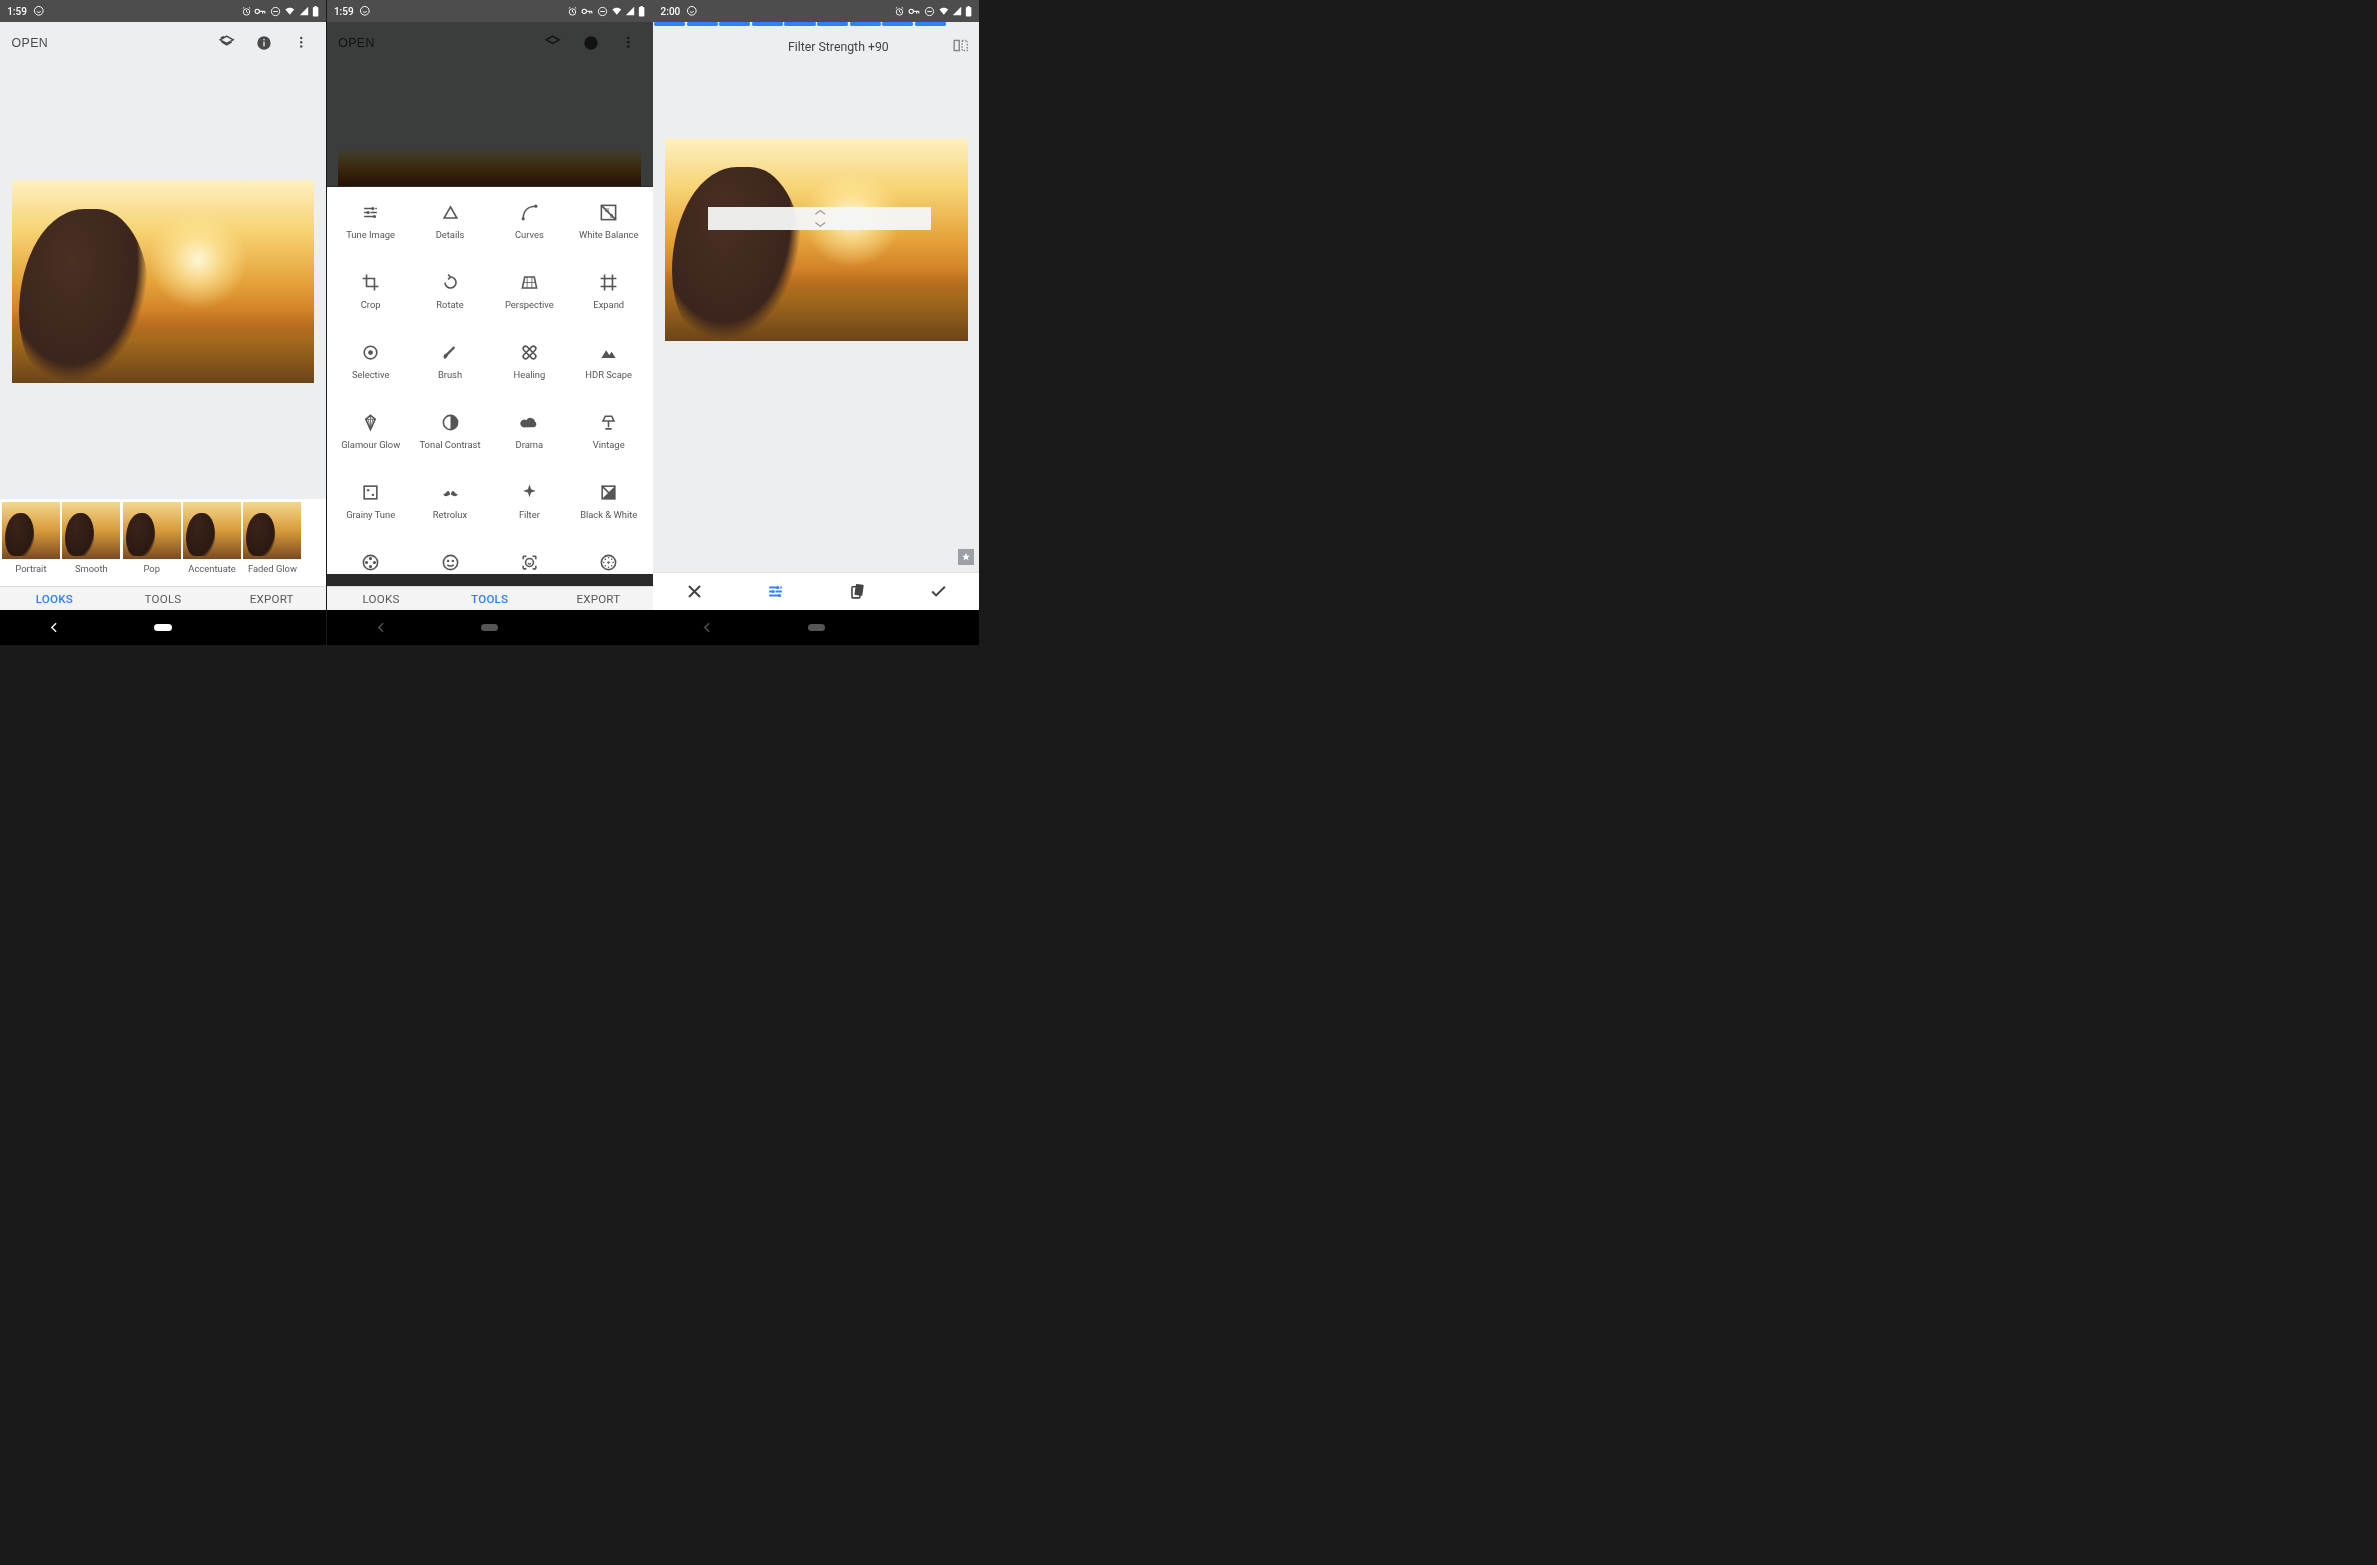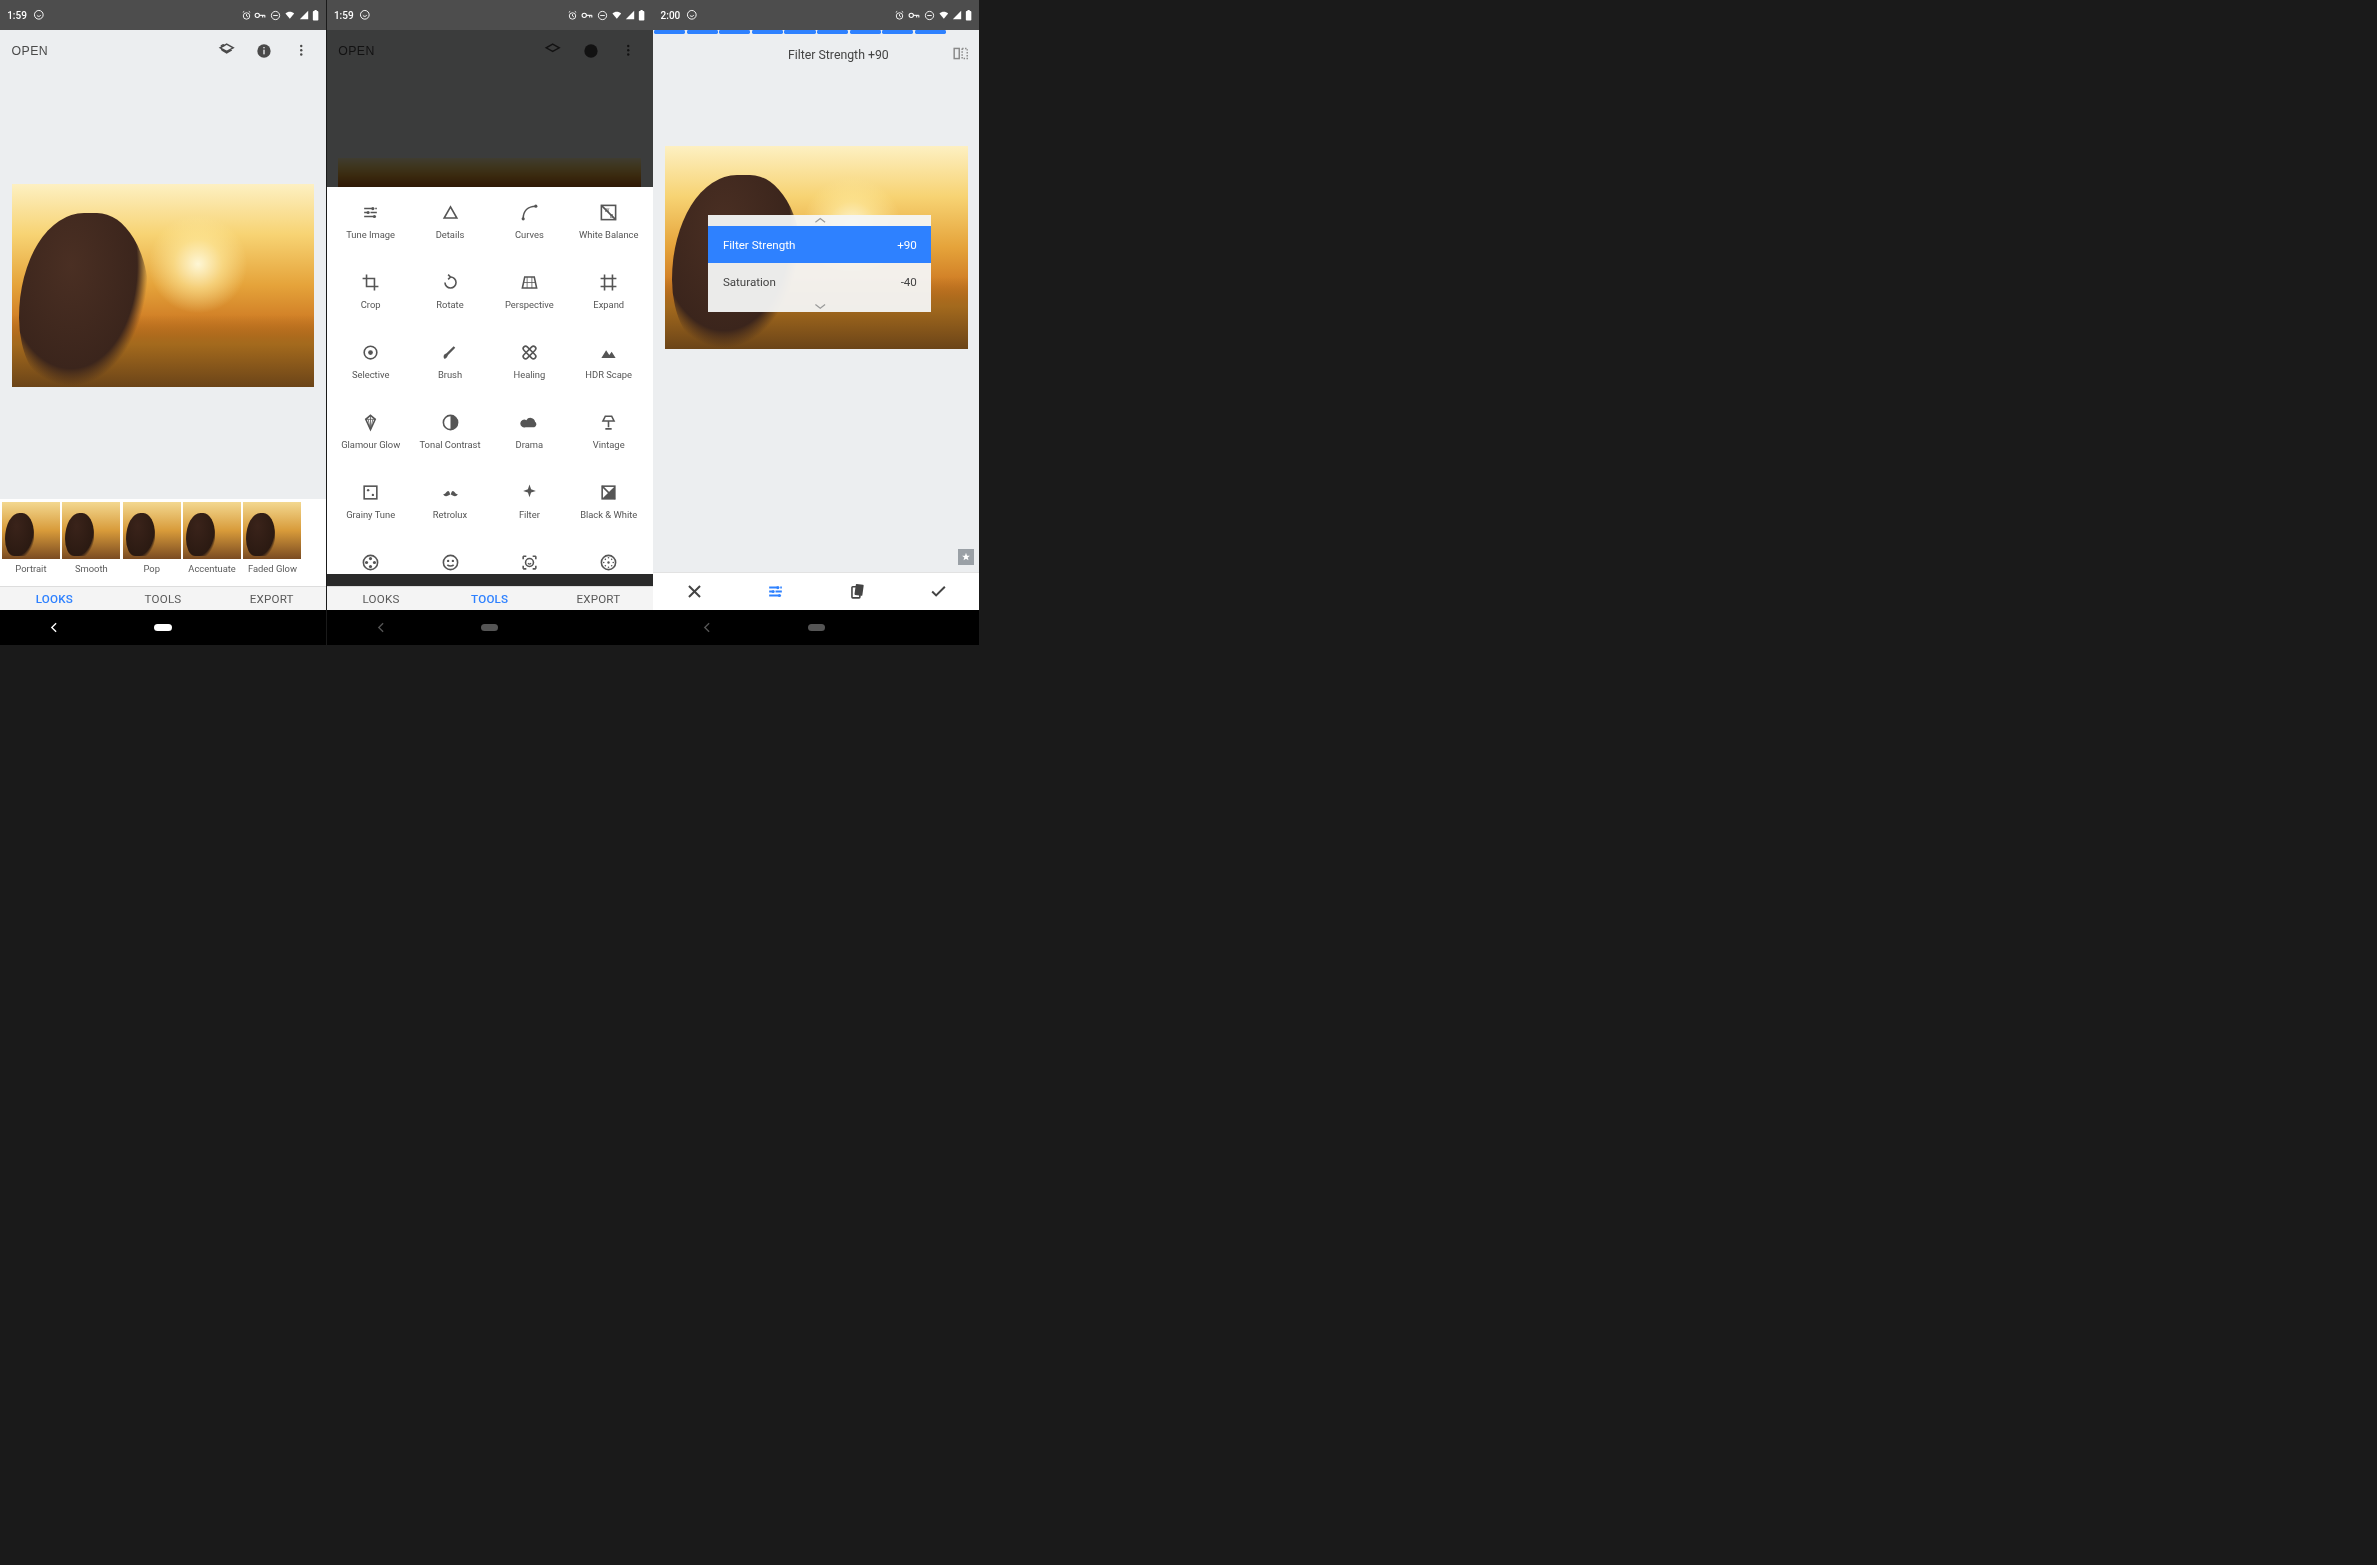--- a/index.html
+++ b/index.html
@@ -16,21 +16,21 @@
     height: 645px;
     background: #eceef0;
     position: relative;
     display: flex;
     flex-direction: column;
   }
   .phone + .phone { margin-left: 0.7px; }
 
   
   .statusbar {
-    height: 30px;
+    height: 22px;
     background: #4d4d4d;
     color: #fff;
     display: flex;
     align-items: center;
     justify-content: space-between;
     padding: 0 7.2px;
     font-size: 10px;
     font-weight: 500;
     flex-shrink: 0;
     gap: 47px;
@@ -765,30 +765,20 @@
       <div class="sunburst"></div>
         <div class="grass"></div>
         <div class="silhouette"></div>
     </div>
     <div class="slider-overlay">
       <div class="slider-chevron">
           <svg width="14.5" height="8.7" viewBox="0 0 24 14">
             <path d="M4 10l8-6 8 6" fill="none" stroke="#999" stroke-width="2"></path>
           </svg>
         </div>
-      <div id="slider-rows">
-          <div class="slider-row active">
-            <span>Filter Strength</span>
-            <span class="val">+90</span>
-          </div>
-          <div class="slider-row">
-            <span>Saturation</span>
-            <span class="val">-40</span>
-          </div>
-        </div>
       <div class="slider-chevron">
           <svg width="14.5" height="8.7" viewBox="0 0 24 14">
             <path d="M4 4l8 6 8-6" fill="none" stroke="#999" stroke-width="2"></path>
           </svg>
         </div>
     </div>
   </div>
 
   <div class="star-badge">
     <svg viewBox="0 0 24 24">

